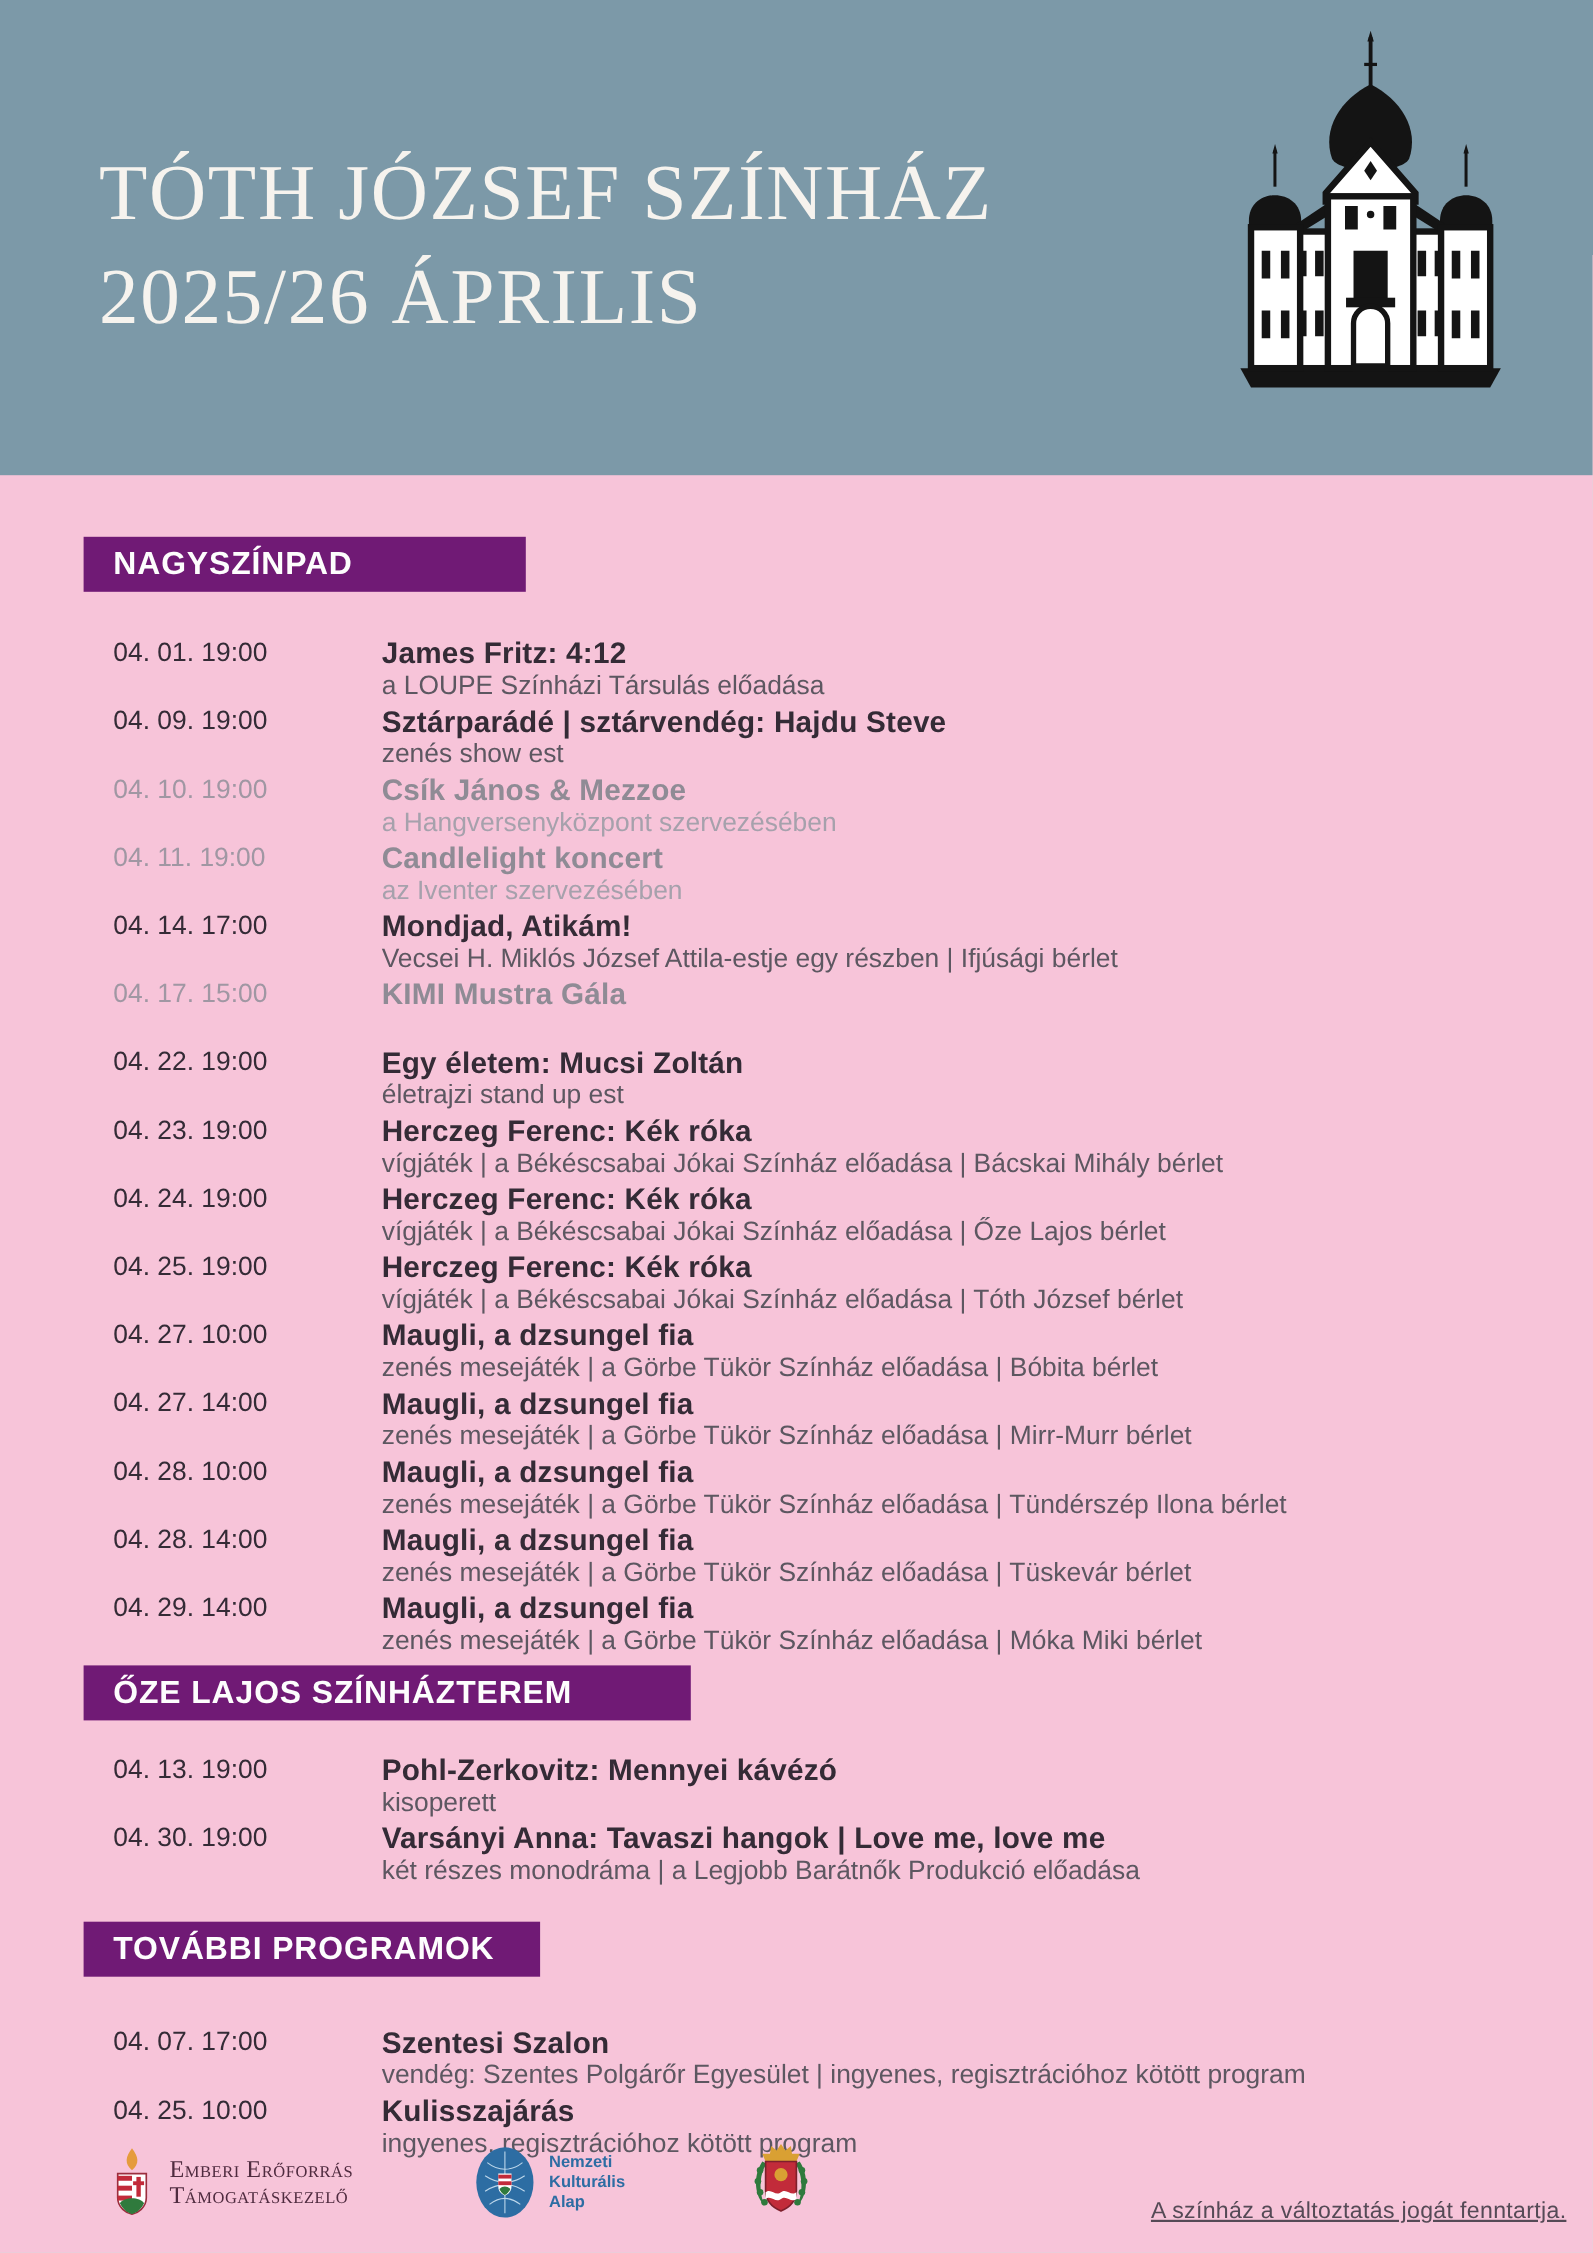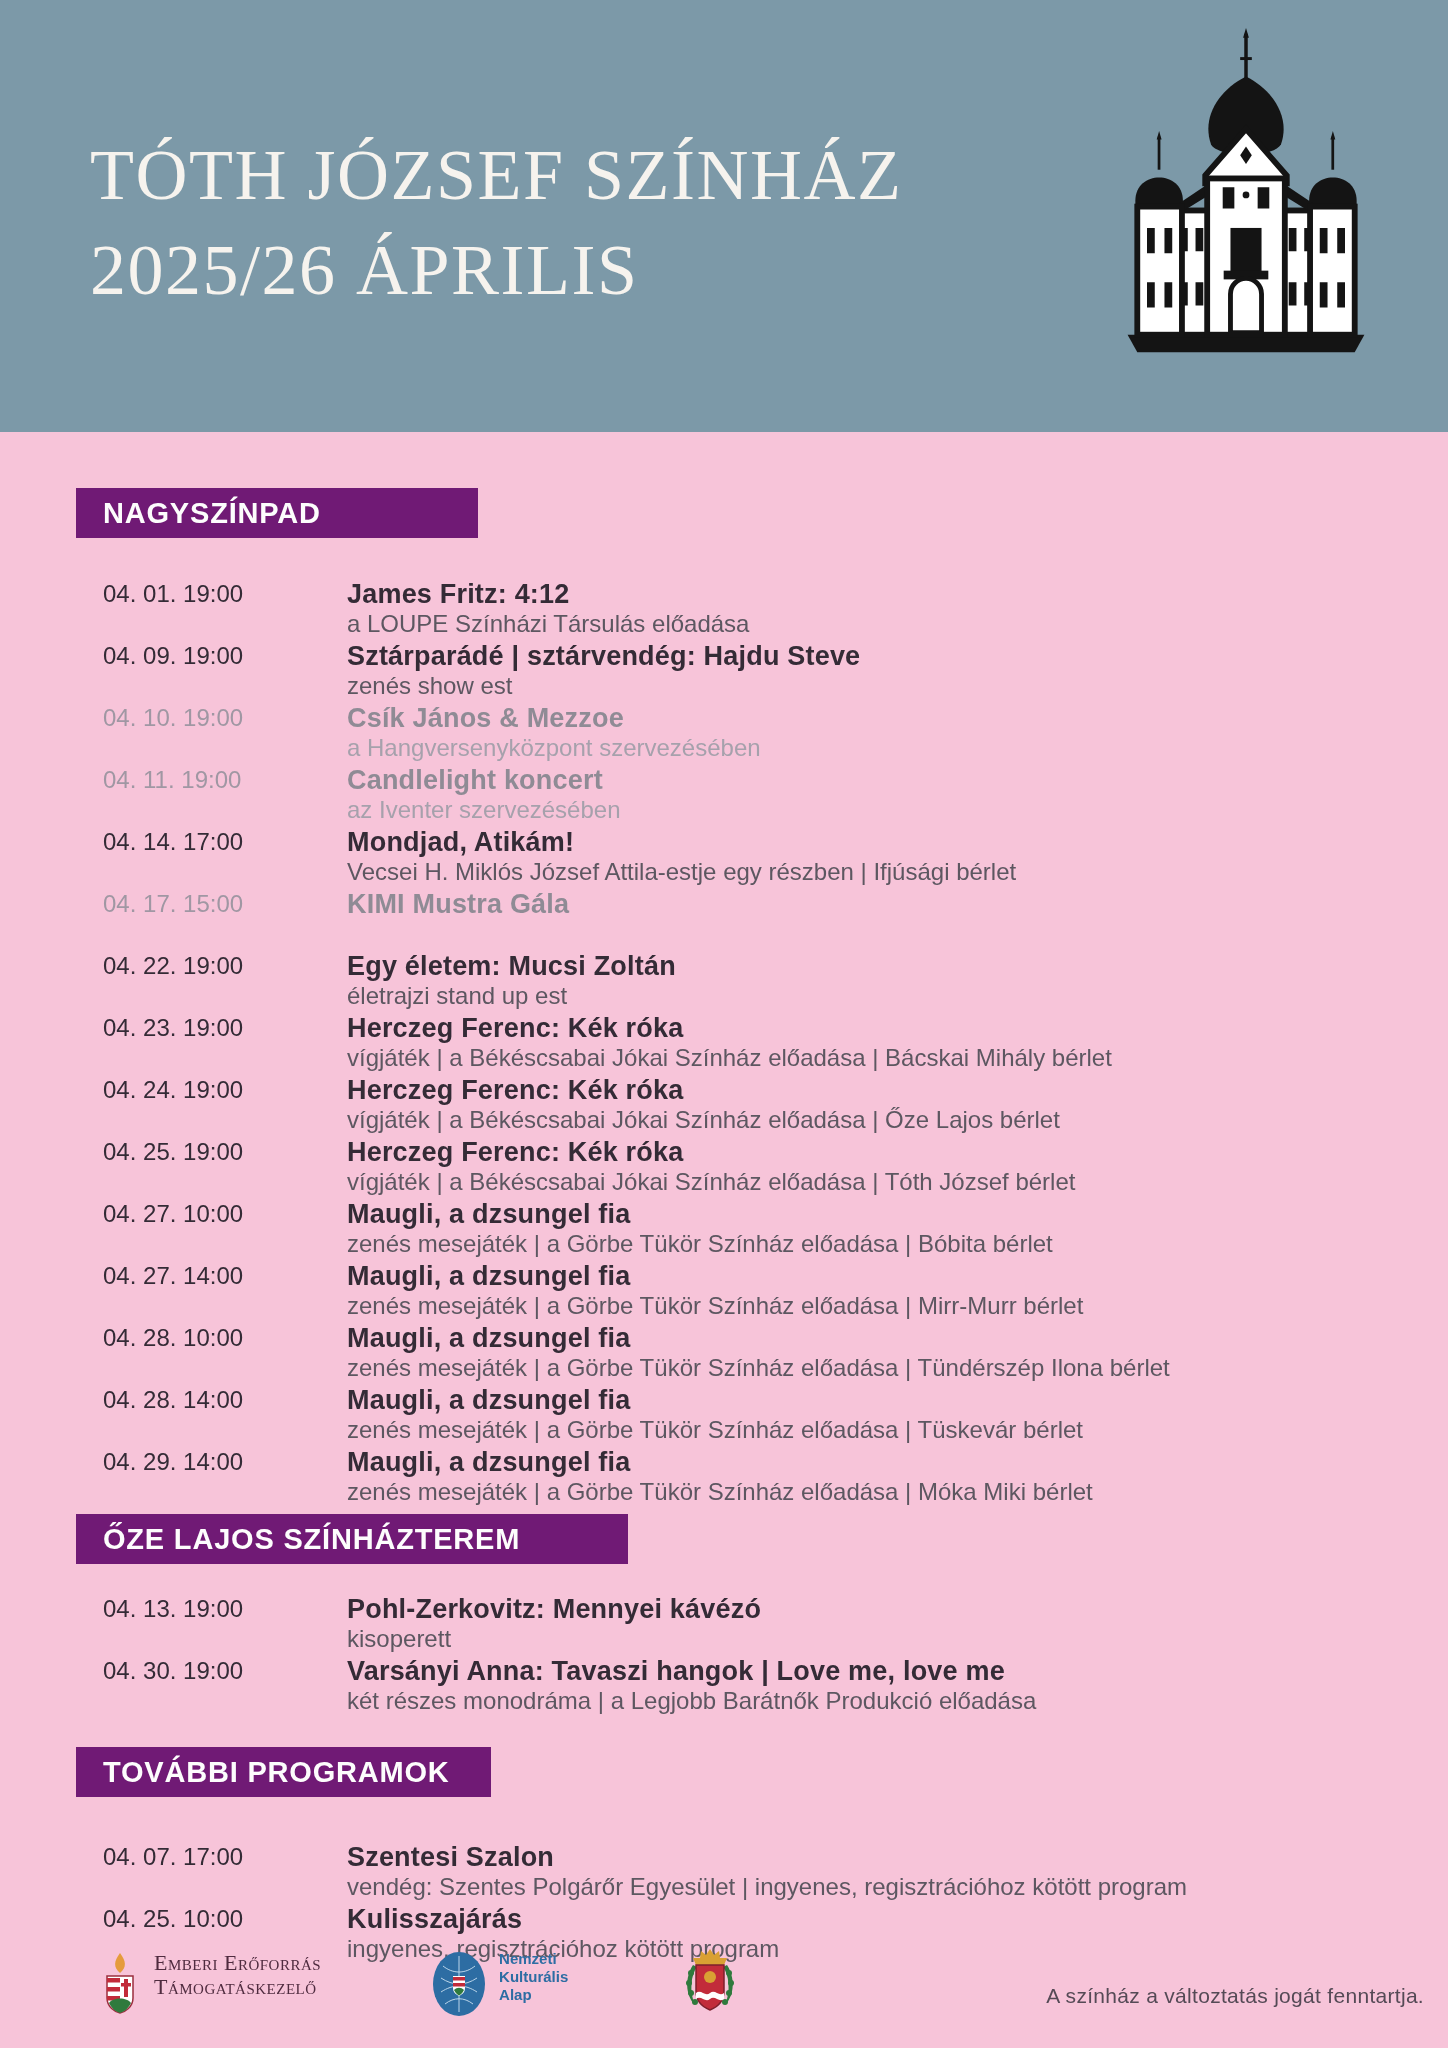--- a/index.html
+++ b/index.html
@@ -33,30 +33,30 @@
   .event{display:grid;grid-template-columns:244px 1fr;margin-bottom:3px;}
   .event .date{font-weight:normal;font-size:24px;line-height:34px;}
   .event .title{font-weight:bold;font-size:27px;line-height:34px;letter-spacing:0.2px;}
   .event .subtitle{font-size:24px;line-height:25px;color:#5d5761;min-height:25px;}
   .event.muted .date{color:#a097a3;}
   .event.muted .title{color:#8f8b95;}
   .event.muted .subtitle{color:#a6a1ac;}
   
   .footer{position:absolute;left:0;bottom:0;width:1448px;height:110px;
     display:flex;align-items:center;box-sizing:border-box;padding:0 24px 18px 100px;}
-  .logo{display:flex;}
+  .logo{display:flex;align-items:center;}
   .logo-emet .emet-text{
     margin-left:14px;font-family:"Liberation Serif",serif;font-variant:small-caps;
     color:#4f2b3f;font-size:22px;line-height:24px;letter-spacing:0.5px;
   }
   .logo-nka{margin-left:110px;}
   .logo-nka .nka-text{margin-left:12px;color:#2d6da3;font-size:15px;line-height:18px;font-weight:bold;}
   .logo-crest{margin-left:115px;}
-  .disclaimer{margin-left:auto;align-self:flex-end;margin-bottom:22px;
-    font-size:21px;color:#554a56;letter-spacing:0.3px;}
+  .disclaimer{margin-left:auto;align-self:flex-end;margin-bottom:8px;
+    font-size:21px;color:#554a56;letter-spacing:0.3px;text-decoration:underline;}
 </style>
 </head>
 <body>
 
 <div class="poster">
 
   <div class="header">
     <h1 class="poster-title"><span>TÓTH JÓZSEF SZÍNHÁZ</span><br><span>2025/26 ÁPRILIS</span></h1>
 
     <svg class="building" viewBox="0 0 300 340" aria-hidden="true">

